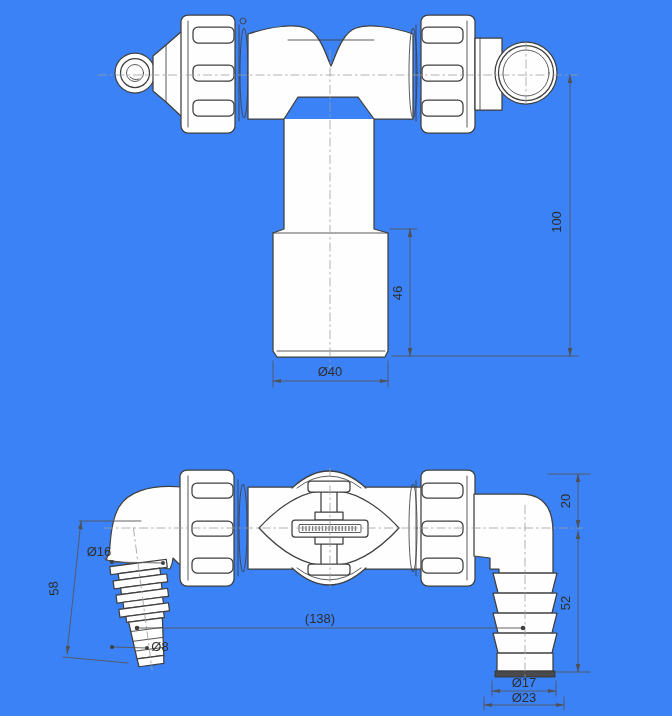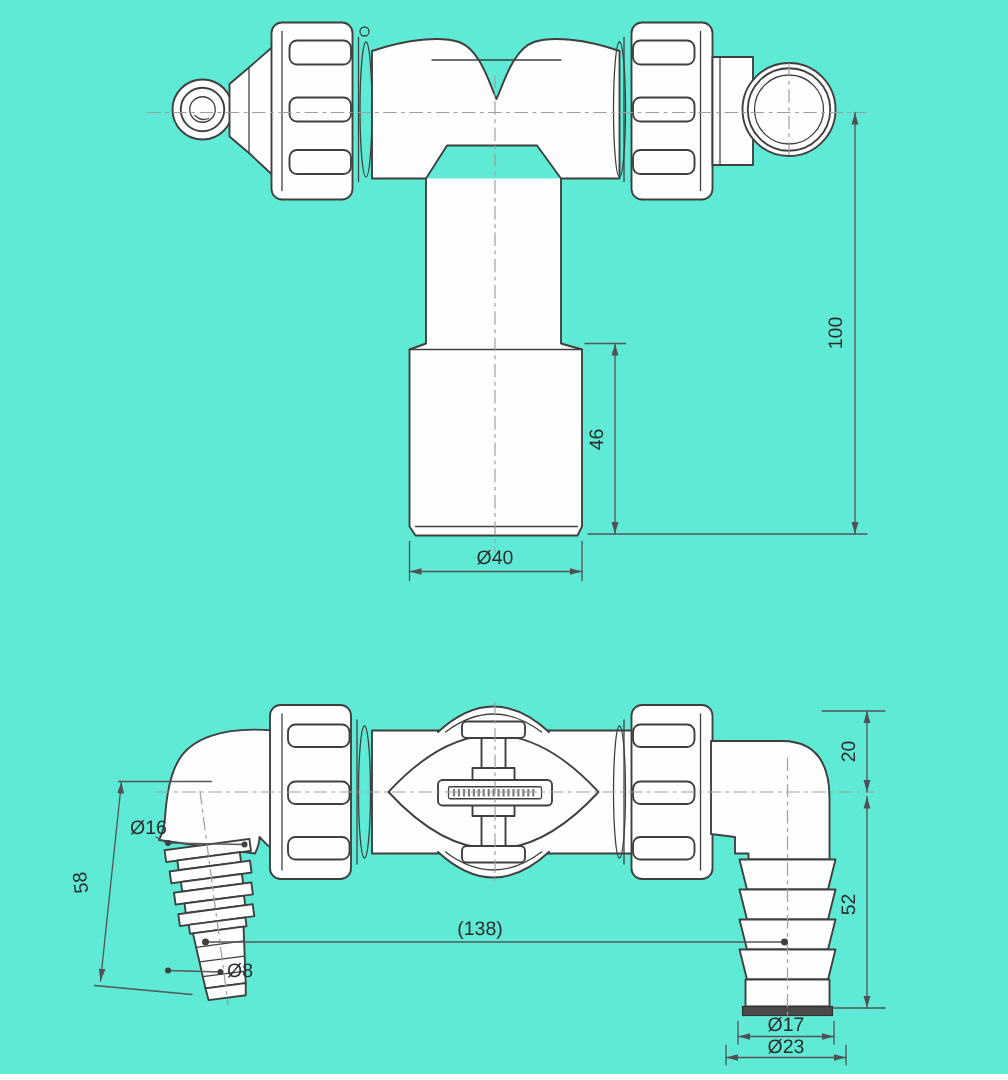--- a/index.html
+++ b/index.html
@@ -1,16 +1,16 @@
 <!DOCTYPE html>
 <html><head>
 <meta charset="utf-8">
 <style>
   html,body{margin:0;padding:0;background:#ffffff;}
-  .canvas{position:relative;width:672px;height:716px;background:#5eead4;overflow:hidden;
+  .canvas{position:relative;width:672px;height:716px;background:#3b82f6;overflow:hidden;
           font-family:"Liberation Sans", sans-serif;}
   svg{position:absolute;inset:0;}
   
   .of{fill:#fefefe;stroke:#3f3f3f;stroke-width:1.25;stroke-linejoin:round;stroke-linecap:round;}
   
   .o{fill:none;stroke:#3f3f3f;stroke-width:1.25;stroke-linejoin:round;stroke-linecap:round;}
   .thin{stroke-width:0.85;}
   
   .d{fill:none;stroke:#56565a;stroke-width:0.9;stroke-linecap:round;}
   

